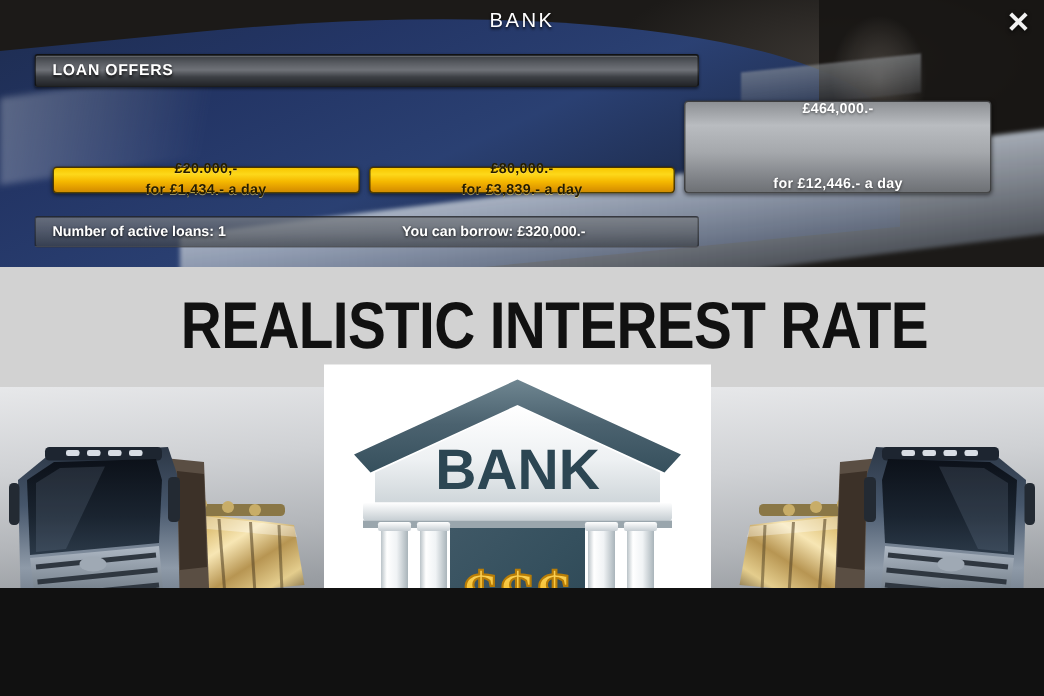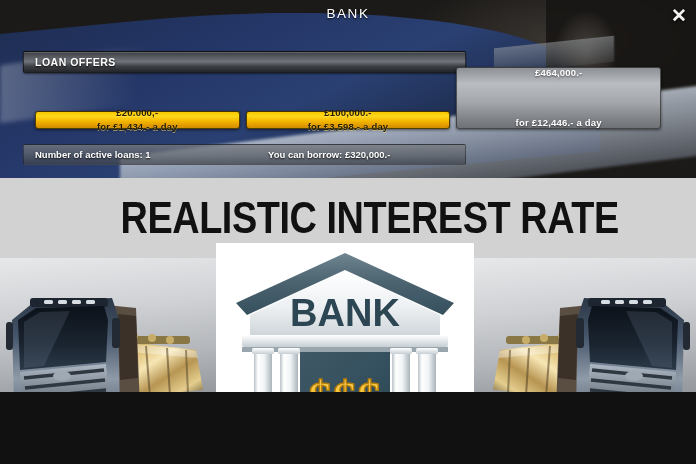--- a/index.html
+++ b/index.html
@@ -93,21 +93,21 @@
     font-size: 19px;
     font-weight: bold;
     line-height: 22px;
     text-align: center;
     cursor: pointer;
     text-shadow: 0 1px 3px rgba(0,0,0,.9);
   }
 
   #loan-offers-bar {
     position: absolute;
-    left: 23px; top: 51px;
+    left: 23px; top: 36px;
     width: 443px; height: 22px;
     background: linear-gradient(180deg, #3a3d42 0%, #55585e 22%, #6f7278 48%, #3c3f44 72%, #232529 100%);
     border: 1px solid rgba(0,0,0,.55);
     border-radius: 2px;
     box-shadow: inset 0 1px 0 rgba(255,255,255,.18), 0 1px 2px rgba(0,0,0,.5);
     text-align: right;
   }
   #loan-offers-bar .label {
     position: absolute;
     left: 11px; top: 4px;
@@ -268,25 +268,25 @@
       <span class="label">LOAN OFFERS</span>
     </div>
 
     <div id="offers-row">
 
       <div class="offer available">
         <span class="amount">£20.000,-</span>
         <span class="rate">for £1,434.- a day</span>
       </div>
 
-
       <div class="offer available">
-        <span class="amount">£100,000.-</span>
-        <span class="rate">for £3,598.- a day</span>
+        <span class="amount">£80,000.-</span>
+        <span class="rate">for £3,839.- a day</span>
       </div>
+
 
       <div class="offer disabled">
         <span class="amount">£464,000.-</span>
         <span class="rate">for £12,446.- a day</span>
       </div>
 
     </div>
 
     <div id="status-bar">
       <span class="active-loans">Number of active loans: 1</span>

